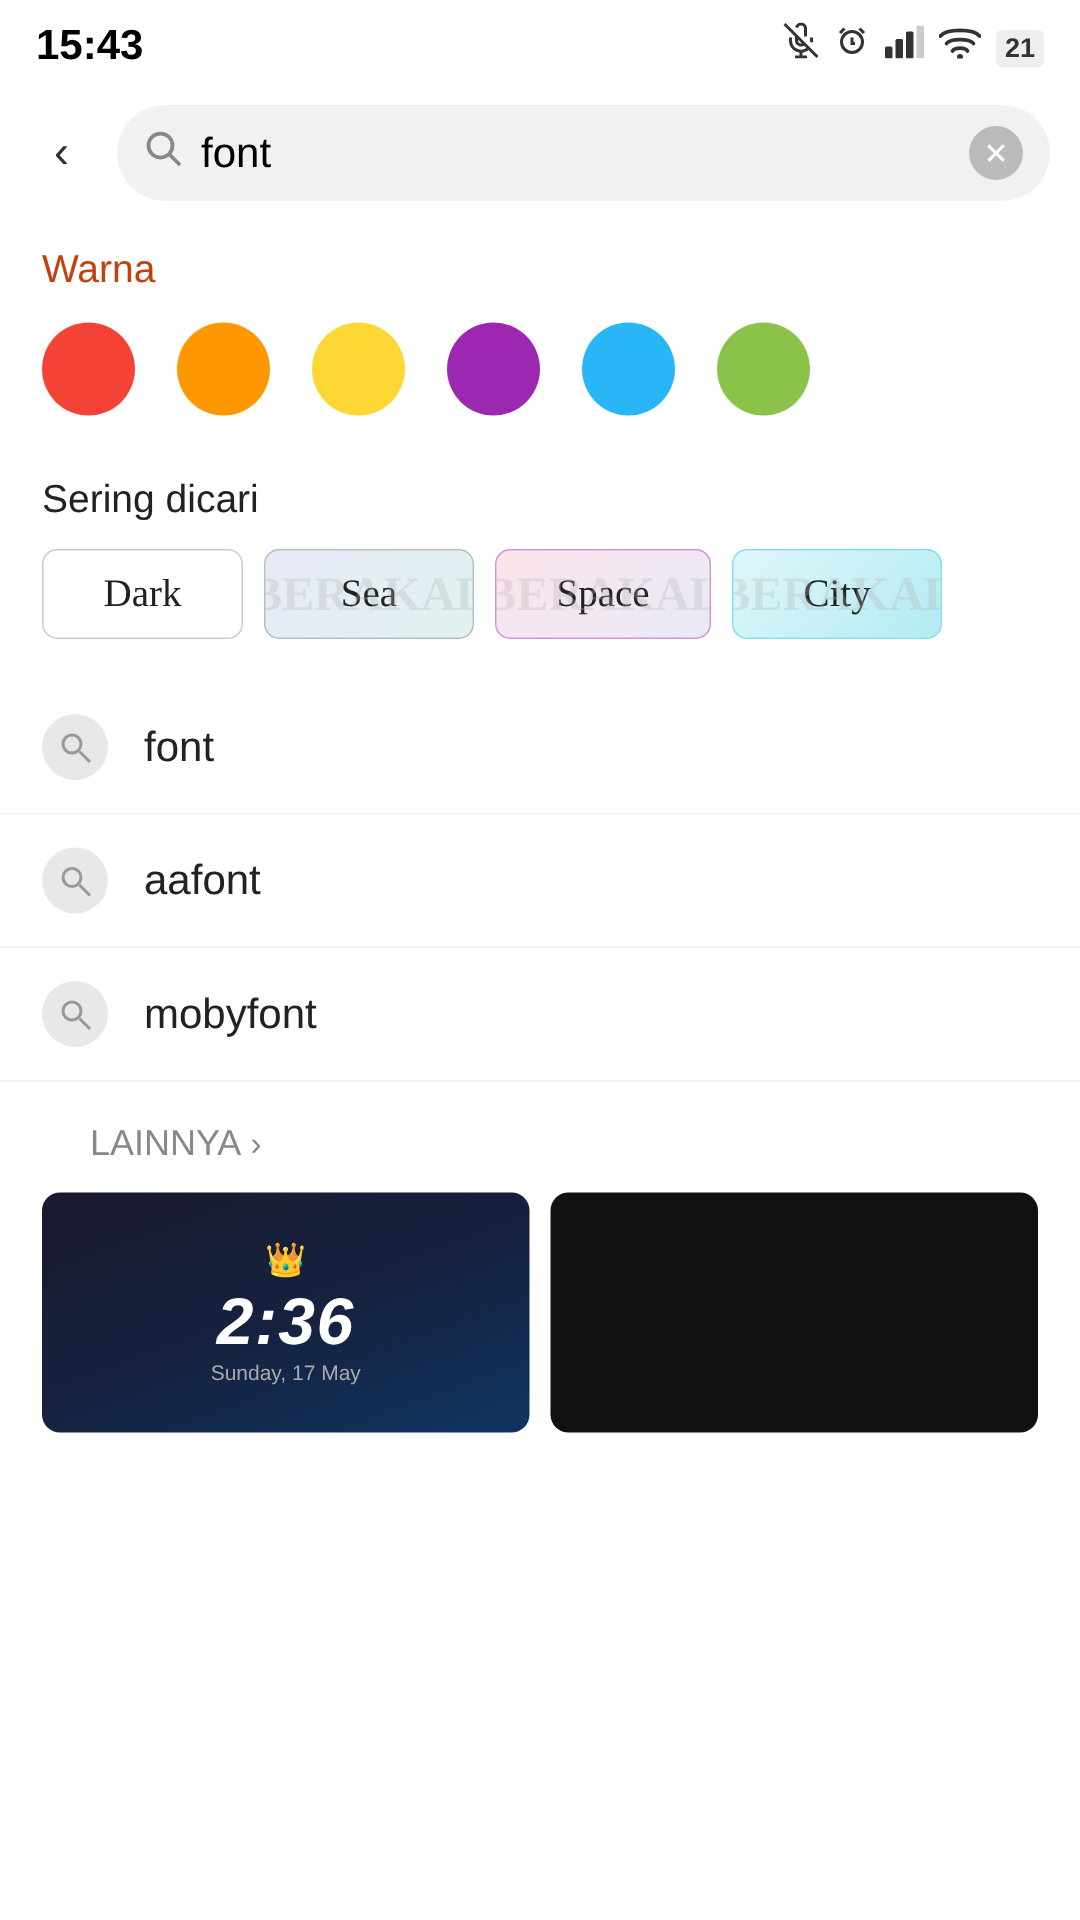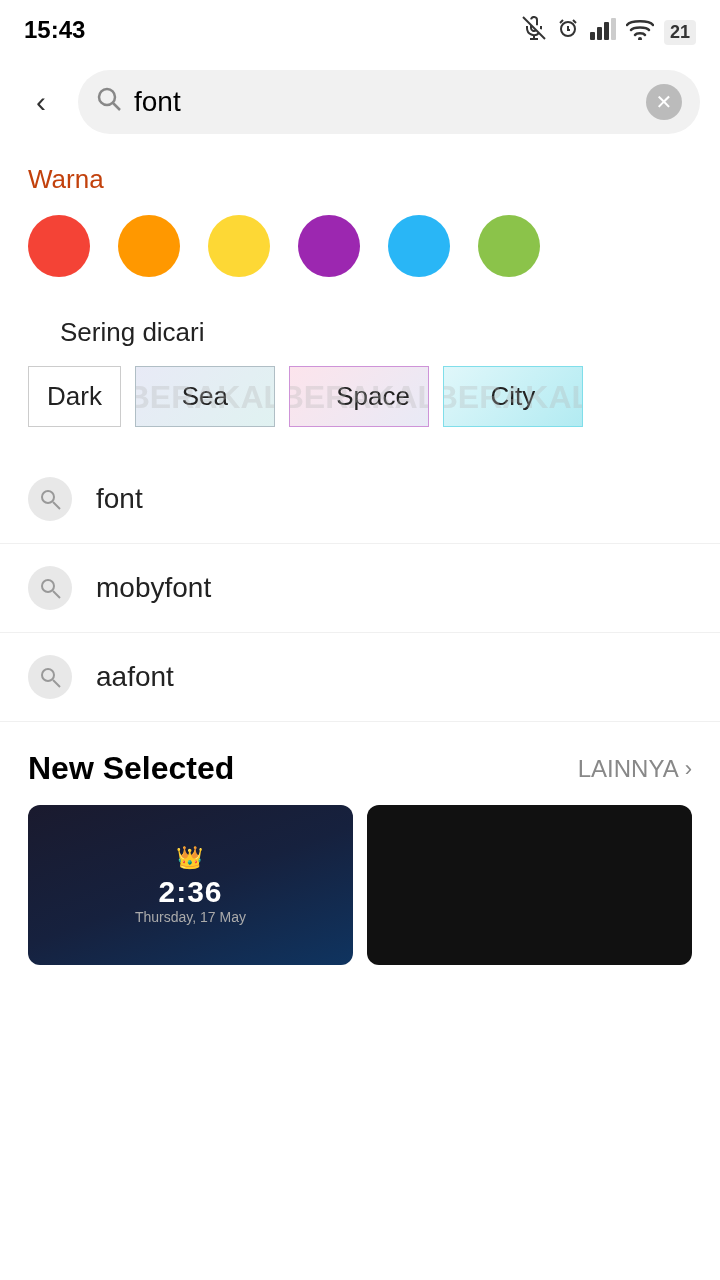--- a/index.html
+++ b/index.html
@@ -17,21 +17,21 @@
     .status-bar {
       width: 100%;
       height: 60px;
       background: #ffffff;
       display: flex;
       align-items: center;
       justify-content: space-between;
       padding: 0 24px;
     }
     .status-time {
-      font-size: 24px;
+      font-size: 28px;
       font-weight: 600;
       color: #000;
     }
     .status-icons {
       display: flex;
       align-items: flex-end;
       gap: 10px;
     }
     .status-icon {
       font-size: 20px;
@@ -129,37 +129,37 @@
 
     
     .sering-section {
       padding: 10px 28px 0 28px;
     }
     .sering-title {
       font-size: 26px;
       font-weight: 500;
       color: #222;
       margin-bottom: 18px;
-      margin-left: 32px;
     }
     .sering-tags {
       display: flex;
       flex-wrap: wrap;
       gap: 14px;
     }
     .sering-tag {
       border: 1.5px solid #ccc;
-      border-radius: 0;
-      padding: 14px 18px;
+      border-radius: 10px;
+      padding: 14px 40px;
       font-size: 26px;
       color: #222;
       cursor: pointer;
       background: #fff;
       position: relative;
       overflow: hidden;
+      font-family: Liberation Serif, serif;
     }
     .sering-tag.sea {
       background: linear-gradient(135deg, #e8eaf6 0%, #e0f2f1 100%);
       border-color: #b0bec5;
     }
     .sering-tag.space {
       background: linear-gradient(135deg, #fce4ec 0%, #e8eaf6 100%);
       border-color: #ce93d8;
     }
     .sering-tag.city {
@@ -263,24 +263,25 @@
       display: flex;
       flex-direction: column;
       align-items: center;
       justify-content: center;
     }
     .thumb-dark .crown {
       font-size: 22px;
       margin-bottom: 4px;
     }
     .thumb-dark .time-big {
-      font-size: 30px;
+      font-size: 44px;
       font-weight: 700;
       color: #fff;
       letter-spacing: 1px;
+      font-style: italic;
     }
     .thumb-dark .date-small {
       font-size: 14px;
       color: #aaa;
     }
     .thumb-blue {
       background: radial-gradient(ellipse at center, #0d1b2a 0%, #050e18 100%);
       display: flex;
       flex-direction: column;
       align-items: center;
@@ -411,45 +412,44 @@
     </div>
     <span class="suggestion-text">font</span>
   </div>
   <div class="suggestion-item">
     <div class="suggestion-search-icon">
       <svg width="22" height="22" viewBox="0 0 22 22" fill="none" stroke="#999" stroke-width="2">
         <circle cx="9" cy="9" r="6"></circle>
         <line x1="14" y1="14" x2="21" y2="21"></line>
       </svg>
     </div>
-    <span class="suggestion-text">mobyfont</span>
+    <span class="suggestion-text">aafont</span>
   </div>
   <div class="suggestion-item">
     <div class="suggestion-search-icon">
       <svg width="22" height="22" viewBox="0 0 22 22" fill="none" stroke="#999" stroke-width="2">
         <circle cx="9" cy="9" r="6"></circle>
         <line x1="14" y1="14" x2="21" y2="21"></line>
       </svg>
     </div>
-    <span class="suggestion-text">aafont</span>
+    <span class="suggestion-text">mobyfont</span>
   </div>
 </div>
 
 <div class="new-selected-section">
   <div class="new-selected-header">
-    <span class="new-selected-title">New Selected</span>
     <div class="lainnya-btn">
       <span>LAINNYA</span>
       <span class="lainnya-arrow">›</span>
     </div>
   </div>
   <div class="thumbnail-grid">
 
     <div class="thumb thumb-dark">
       <div class="crown">👑</div>
       <div class="time-big">2:36</div>
-      <div class="date-small">Thursday, 17 May</div>
+      <div class="date-small">Sunday, 17 May</div>
     </div>
 
 
     <div class="thumb thumb-black"></div>
   </div>
 </div>
 
 </body></html>

